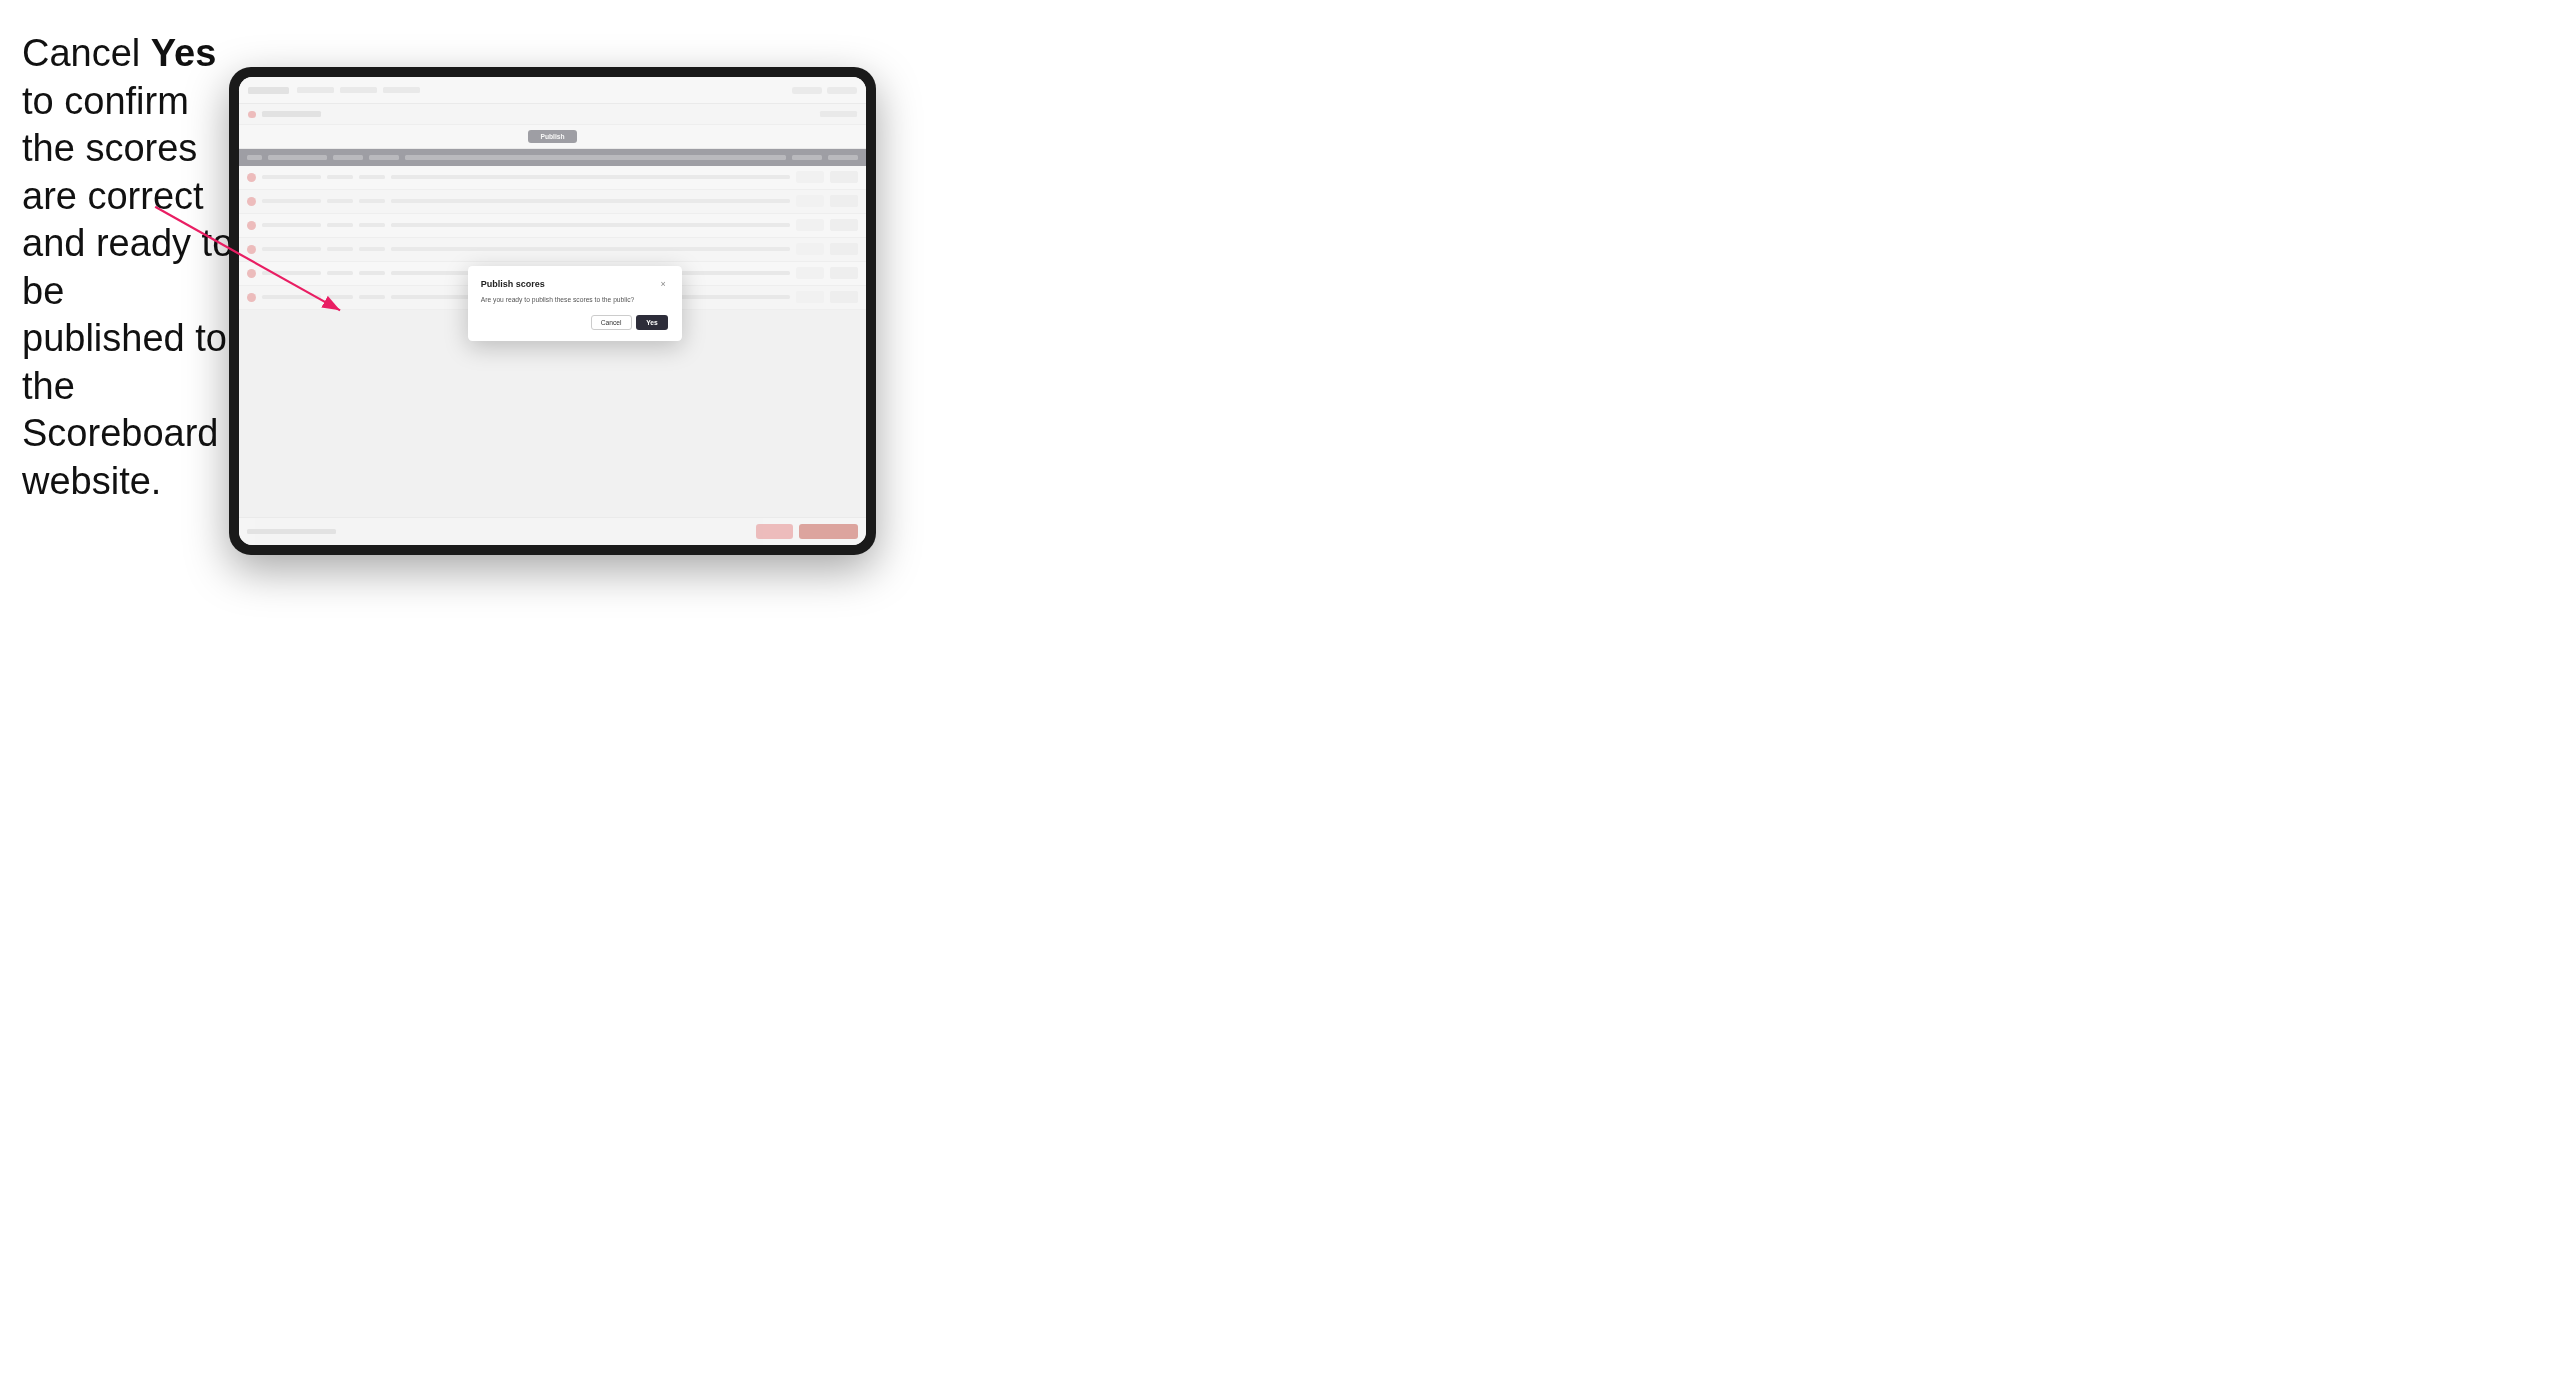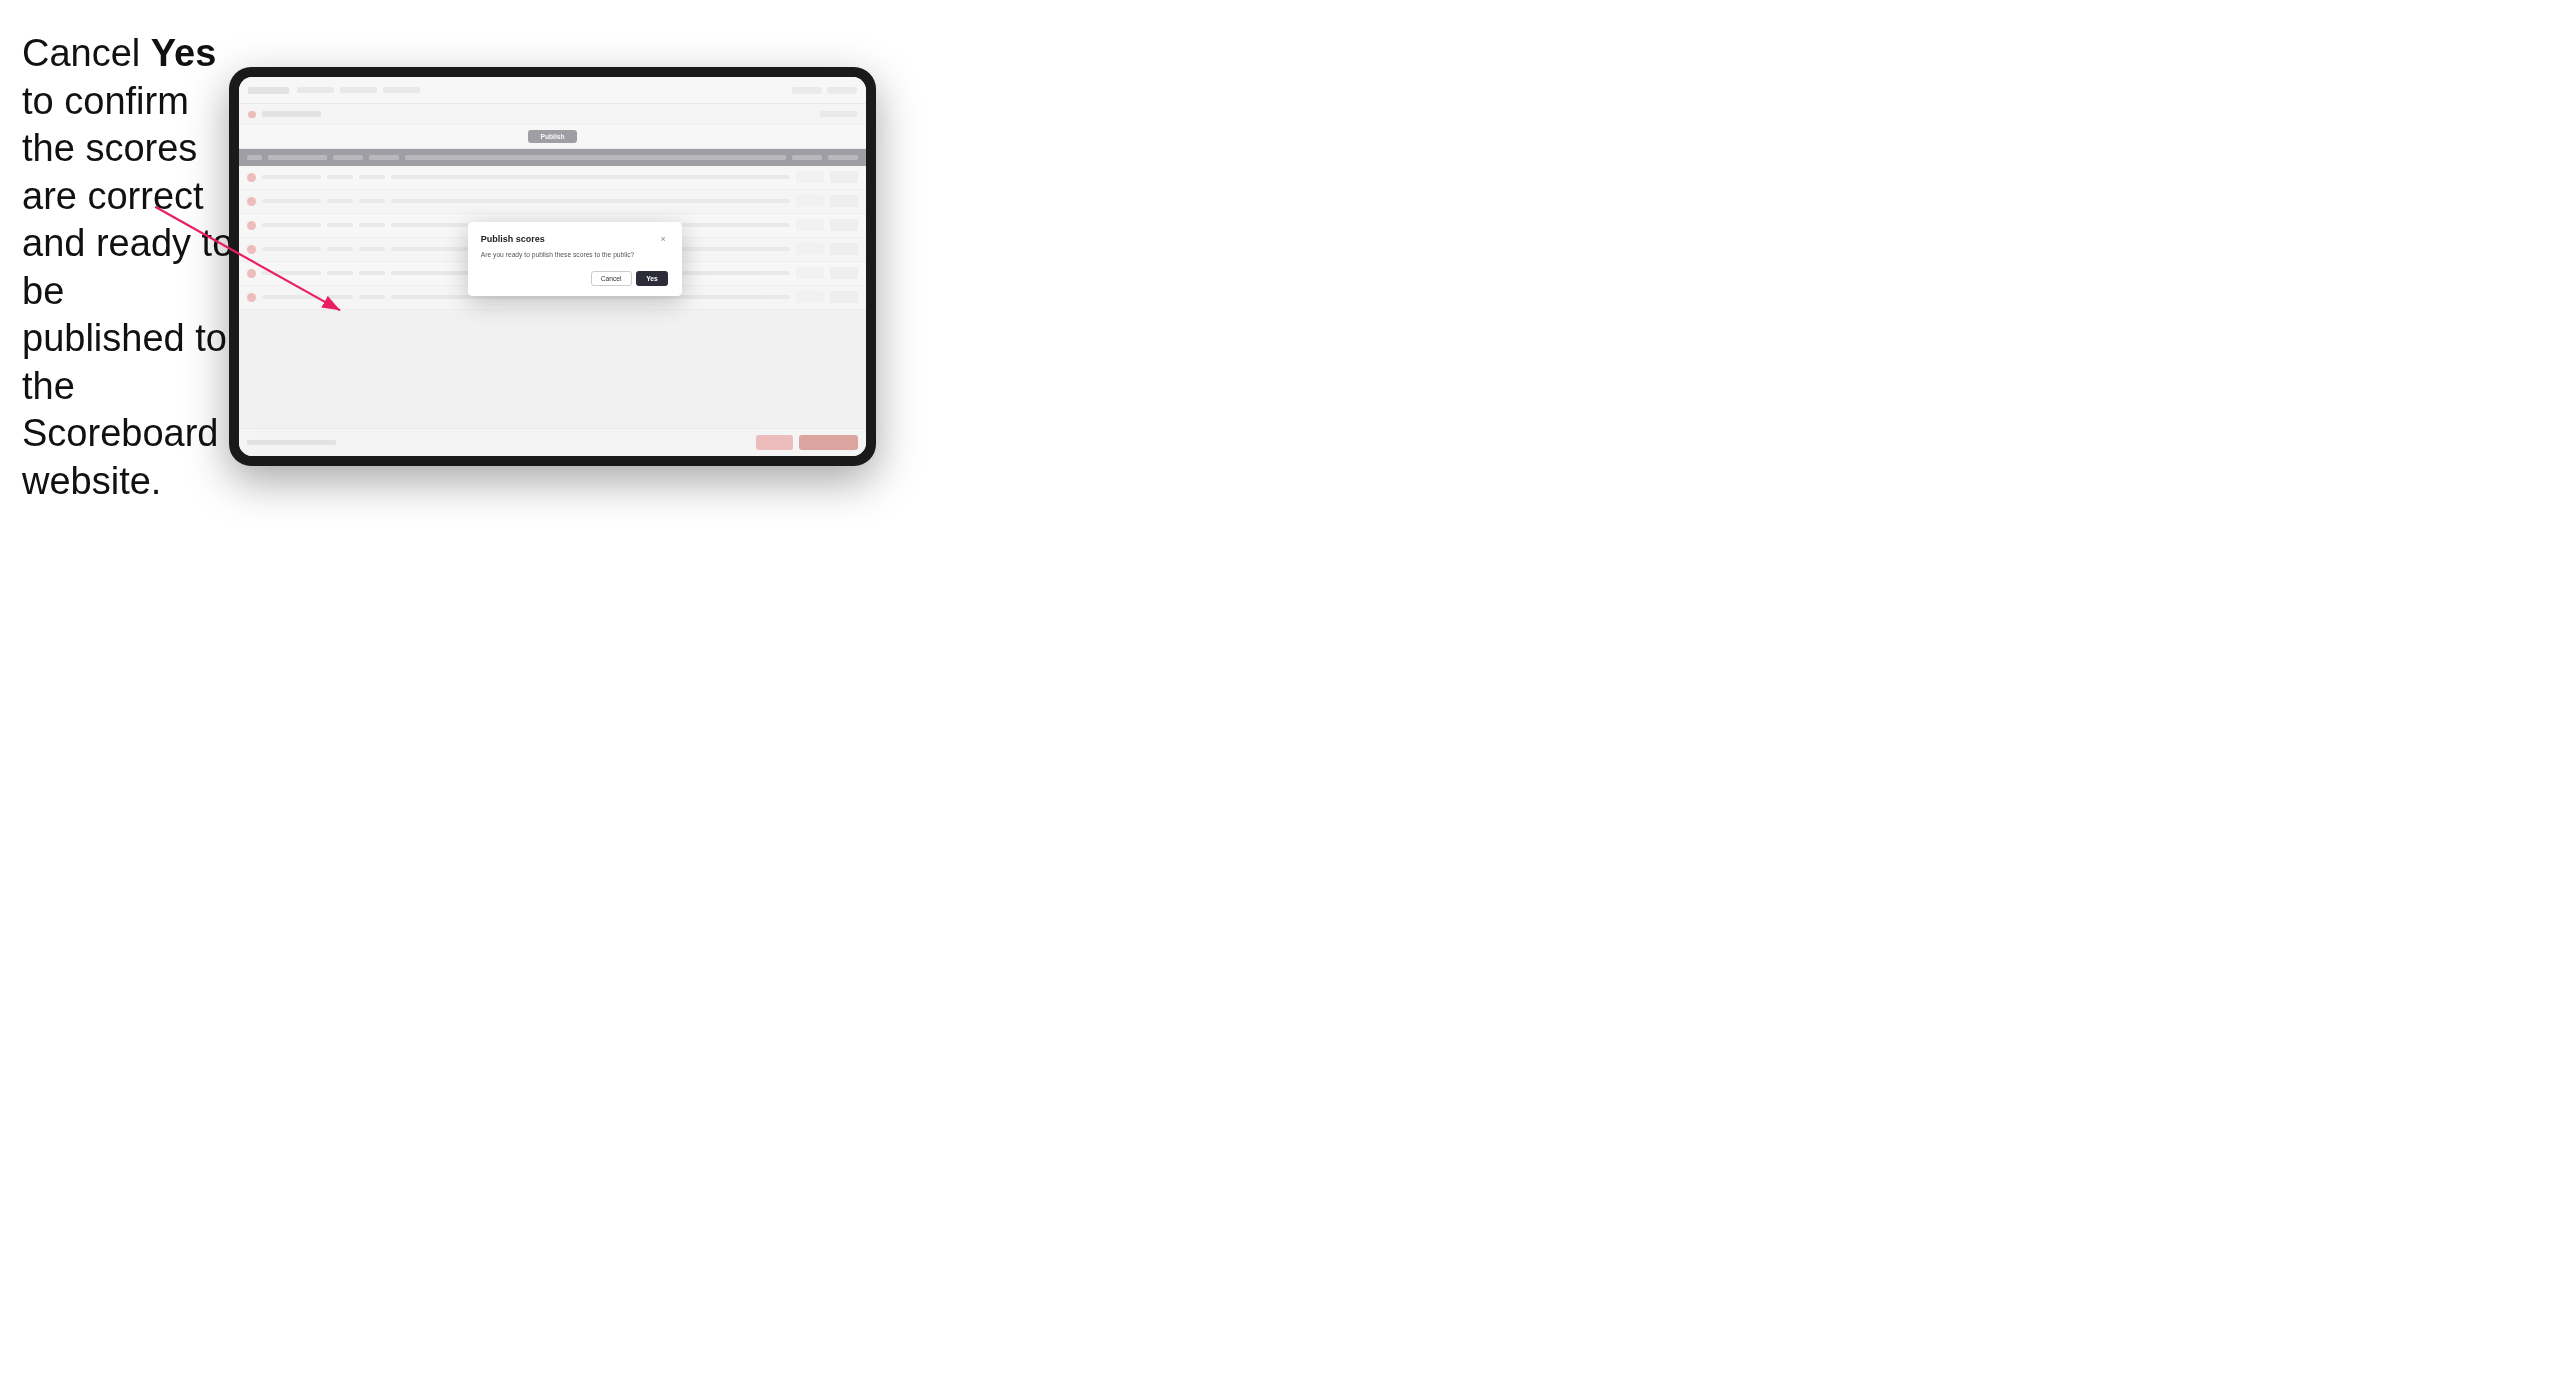--- a/index.html
+++ b/index.html
@@ -26,21 +26,21 @@
     .instruction-text strong {
       font-weight: 900;
     }
 
     
     .tablet {
       position: absolute;
       top: 67px;
       left: 229px;
       width: 647px;
-      height: 399px;
+      height: 488px;
       background: #1a1a1a;
       border-radius: 22px;
       box-shadow: 0 15px 44px rgba(0,0,0,0.35);
       padding: 10.4px;
     }
 
     .tablet-screen {
       width: 100%;
       height: 100%;
       background: #f0f0f0;

